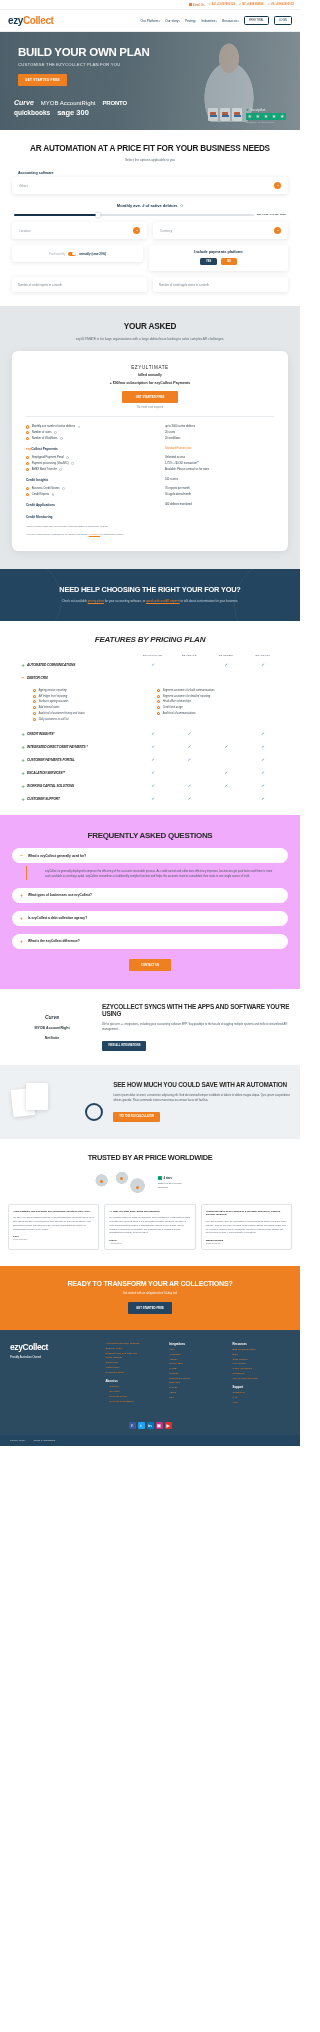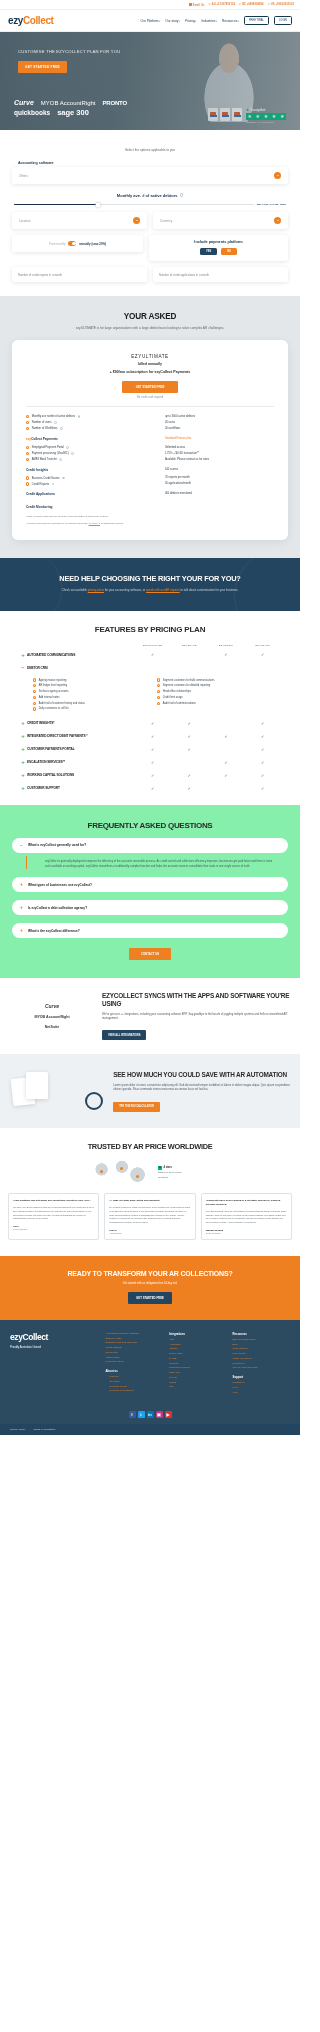--- a/index.html
+++ b/index.html
@@ -102,34 +102,34 @@
   .pc-foot{font-size:2.4px;color:#6d777e;padding:2px 4px;line-height:1.6;}
   .pc-foot a{color:#ef8022;text-decoration:underline;}
   
   .dark{background:#24455f;padding:16px 16px 18px;position:relative;overflow:hidden;}
   .dark:before{content:"";position:absolute;left:-20px;top:-10px;width:80px;height:80px;border-radius:50%;border:1px solid rgba(255,255,255,.05);}
   .dark:after{content:"";position:absolute;right:-26px;bottom:-30px;width:90px;height:90px;border-radius:50%;border:1px solid rgba(255,255,255,.06);}
   .dark h2{font-size:7.4px;font-weight:bold;color:#fff;text-align:center;letter-spacing:-.2px;position:relative;z-index:2;}
   .dark p{font-size:2.9px;color:#c6d1d9;text-align:center;margin-top:5px;line-height:1.7;position:relative;z-index:2;}
   .dark a{color:#ef8022;text-decoration:underline;}
   
-  .ft{padding:14px 19px 10px;}
+  .ft{padding:14px 19px 10px;font-style:italic;}
   .ft h2{font-size:8px;font-weight:bold;text-align:center;letter-spacing:-.2px;}
   .cols{display:flex;margin-top:10px;padding-left:44%;}
   .cols span{flex:1;font-size:2.5px;color:#4c5a63;text-align:center;letter-spacing:.2px;}
   .acc{margin-top:1px;}
   .acc-row{display:flex;align-items:center;min-height:13px;}
   .acc-row .pm{width:8px;text-align:center;font-size:6px;font-weight:bold;color:#4caf50;line-height:1;}
   .acc-row .pm.minus{color:#ef8022;}
   .acc-row .nm{flex:0 0 calc(44% - 8px);font-size:3.2px;font-weight:bold;color:#1b1b1b;letter-spacing:-.1px;}
   .acc-row .ck{flex:1;text-align:center;color:#2b6ea8;font-size:4px;}
   .panel{padding:3px 0 5px 14px;display:flex;flex-wrap:wrap;}
   .panel div{flex:0 0 50%;display:flex;align-items:center;gap:2.5px;font-size:2.6px;color:#3c4850;padding:1.3px 0;}
   
-  .faq{background:#86efac;padding:16px 12px 18px;}
+  .faq{background:#f0abfc;padding:16px 12px 18px;}
   .faq h2{font-size:8px;font-weight:bold;text-align:center;letter-spacing:-.3px;}
   .q-card{background:#fff;border-radius:9px;margin-top:8px;padding:5px 8px;display:flex;align-items:center;gap:5px;}
   .q-card .sg{font-size:5px;font-weight:bold;color:#ef8022;line-height:1;}
   .q-card .qt{font-size:3.2px;font-weight:bold;color:#1b1b1b;}
   .q-ans{font-size:2.7px;color:#4a565e;line-height:1.75;padding:4px 10px 0 18px;border-left:1px solid #ef8022;margin:3px 0 0 14px;}
   .faq-btn{display:block;width:42px;margin:10px auto 0;background:#ef8022;color:#fff;font-size:2.8px;font-weight:bold;text-align:center;padding:4px 0;border-radius:1px;}
   
   .syncs{padding:14px 10px;display:flex;gap:8px;align-items:center;}
   .syncs .lft{flex:0 0 30%;display:flex;flex-direction:column;gap:6px;align-items:center;}
   .syncs .rgt{flex:1;}
@@ -206,20 +206,21 @@
     <div class="nav-item"><span>Industries</span><span class="cv">▾</span></div>
     <div class="nav-item"><span>Resources</span><span class="cv">▾</span></div>
     <div class="nav-btn">FREE TRIAL</div>
     <div class="nav-btn">LOGIN</div>
   </div>
 </div>
 
 <div class="hero">
   <div class="hero-person"></div>
   <div class="hero-inner">
+    <h1>BUILD YOUR OWN PLAN</h1>
     <p>CUSTOMISE THE EZYCOLLECT PLAN FOR YOU</p>
     <div class="hero-btn">GET STARTED FREE</div>
   </div>
   <div class="hero-logos">
     <div class="logo-row">
       <span class="lg curve">Curve</span>
       <span class="lg myob">MYOB AccountRight</span>
       <span class="lg pronto">PRONTO</span>
     </div>
     <div class="logo-row">
@@ -248,20 +249,21 @@
       <div class="star">★</div>
       <div class="star">★</div>
       <div class="star">★</div>
       <div class="star">★</div>
     </div>
     <div class="trust-s">TrustScore 4.8 | 587 reviews</div>
   </div>
 </div>
 
 <div class="sec">
+  <h2 class="sh">AR AUTOMATION AT A PRICE FIT FOR YOUR BUSINESS NEEDS</h2>
   <div class="sub">Select the options applicable to you</div>
 
   <div class="cfg">
     <div class="cfg-label">Accounting software</div>
     <div class="fld">
       <span class="ph">Others</span>
       <span class="drop"></span>
     </div>
   </div>
 

